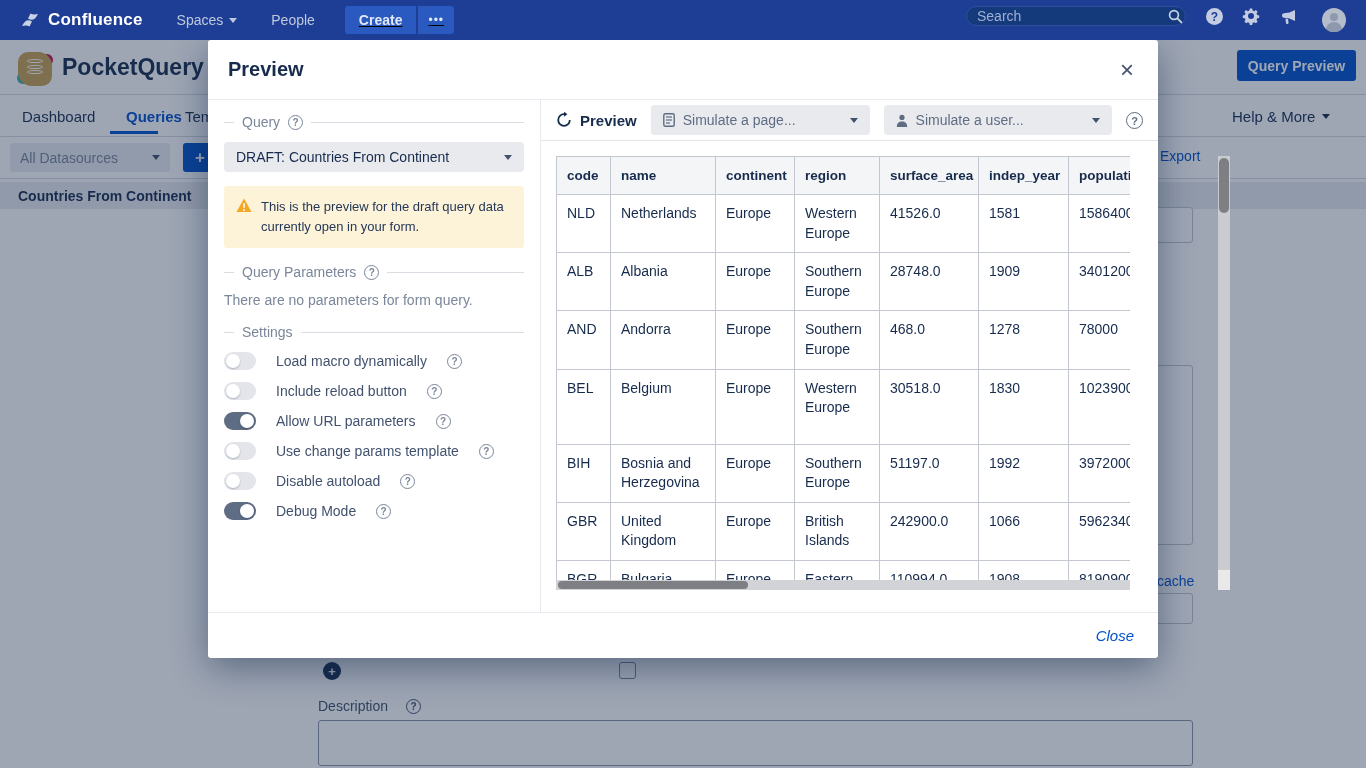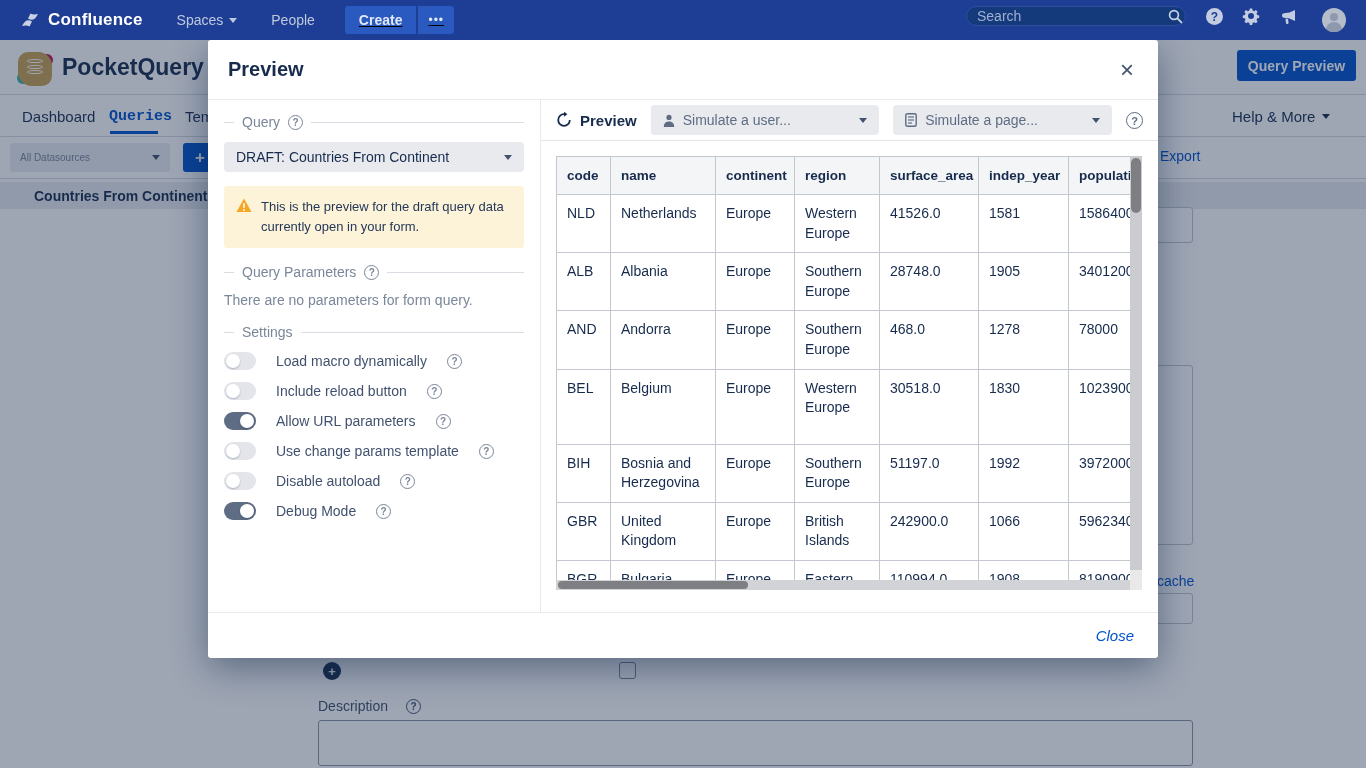--- a/index.html
+++ b/index.html
@@ -33,26 +33,26 @@
   .pq-db { position:absolute; left:9px; top:7px; width:16px; height:20px; }
   .pq-db div { height:4px; border:1.6px solid #fff; border-radius:50%; margin-bottom:1.5px; }
   .app-title { position:absolute; left:62px; top:14px; font-size:23px; font-weight:700; color:#172B4D; white-space:nowrap; }
   .btn-query-preview { position:absolute; left:1237px; top:10px; width:119px; height:31px; background:#0052CC; color:#fff; border:none; border-radius:3px; font-size:14px; font-weight:600; cursor:pointer; font-family:inherit; }
   .tabbar { position:absolute; left:0; top:55px; width:1366px; height:42px; border-bottom:1px solid #D6DAE0; }
   .tab { position:absolute; top:13px; font-size:15px; color:#172B4D; cursor:pointer; white-space:nowrap; }
   .tab.active { color:#0052CC; font-weight:600; }
   .tab-underline { position:absolute; left:110px; top:36px; width:48px; height:3px; background:#0052CC; }
   .help-more { position:absolute; left:1232px; top:13px; font-size:15px; color:#172B4D; display:flex; gap:7px; align-items:center; cursor:pointer; }
   .filter-row { position:absolute; left:0; top:97px; width:1366px; height:42px; border-bottom:1px solid #D6DAE0; }
-  .ds-select { position:absolute; left:10px; top:6px; width:160px; height:29px; background:#EBECF0; border-radius:3px; display:flex; align-items:center; padding:0 10px; color:#7A869A; font-size:10px; cursor:pointer; }
+  .ds-select { position:absolute; left:10px; top:6px; width:160px; height:29px; background:#EBECF0; border-radius:3px; display:flex; align-items:center; padding:0 10px; color:#7A869A; font-size:14px; cursor:pointer; }
   .ds-select .caret { margin-left:auto; color:#42526E; }
   .btn-plus-sq { position:absolute; left:183px; top:6px; width:34px; height:29px; background:#0052CC; border:none; border-radius:3px; color:#fff; font-size:17px; font-weight:700; cursor:pointer; }
   .export-link { position:absolute; left:1160px; top:11px; color:#0052CC; font-size:14px; cursor:pointer; }
   .query-list-row { position:absolute; left:0; top:142px; width:1366px; height:27px; background:#E8EAEE; display:flex; align-items:center; }
-  .query-list-row span { margin-left:34px; font-size:14px; font-weight:700; color:#172B4D; }
+  .query-list-row span { margin-left:18px; font-size:14px; font-weight:700; color:#172B4D; }
   .bg-input-1 { position:absolute; left:1100px; top:167px; width:93px; height:36px; border:1px solid #C1C7D0; border-radius:3px; background:#fff; }
   .bg-box-big { position:absolute; left:1100px; top:325px; width:93px; height:180px; border:1px solid #C1C7D0; border-radius:3px; background:#fff; }
   .bg-input-2 { position:absolute; left:1100px; top:553px; width:93px; height:31px; border:1px solid #C1C7D0; border-radius:3px; background:#fff; }
   .cache-link { position:absolute; left:1157px; top:533px; color:#0052CC; font-size:14px; cursor:pointer; }
   .plus-circle { position:absolute; left:323px; top:622px; width:18px; height:18px; border-radius:50%; background:#172B4D; color:#fff; font-size:13px; font-weight:700; display:flex; align-items:center; justify-content:center; cursor:pointer; }
   .bg-checkbox { position:absolute; left:619px; top:622px; width:17px; height:17px; border:1.5px solid #7A869A; border-radius:3px; background:#fff; cursor:pointer; }
   .desc-label { position:absolute; left:318px; top:658px; font-size:14px; color:#42526E; display:flex; gap:18px; align-items:center; }
   .desc-area { position:absolute; left:318px; top:680px; width:875px; height:46px; border:1.5px solid #8993A4; border-radius:3px; background:#fff; }
   .qmark { width:15px; height:15px; border:1.3px solid currentColor; border-radius:50%; font-size:10px; font-weight:700; display:inline-flex; align-items:center; justify-content:center; flex:none; }
 
@@ -90,21 +90,21 @@
   .right-panel { flex:1; display:flex; flex-direction:column; min-width:0; }
   .preview-toolbar { height:41px; flex:none; border-bottom:1px solid #E4E6EB; display:flex; align-items:center; padding:0 15px; gap:14px; }
   .refresh-btn { display:flex; align-items:center; gap:8px; font-size:15px; font-weight:700; color:#172B4D; cursor:pointer; background:none; border:none; font-family:inherit; }
   .sim-select { height:30px; background:#E9EAEE; border-radius:4px; display:flex; align-items:center; gap:8px; padding:0 12px; font-size:14px; color:#5E6C84; cursor:pointer; }
   .sim-select.page-sel { width:228px; }
   .sim-select.user-sel { width:238px; }
   .sim-select .caret { margin-left:auto; color:#42526E; }
   .toolbar-help { margin-left:auto; color:#5E6C84; cursor:pointer; }
   .toolbar-help .qmark { width:17px; height:17px; font-size:11px; }
 
-  .table-zone { position:relative; margin:15px 15px 0 15px; width:586px; height:434px; flex:none; }
+  .table-zone { position:relative; margin:15px 15px 0 15px; width:674px; height:434px; flex:none; }
   .table-clip { position:absolute; left:0; top:0; width:574px; height:424px; overflow:hidden; }
   table.result { border-collapse:collapse; table-layout:fixed; width:622px; }
   .result th { background:#F4F5F7; font-size:13.5px; font-weight:700; color:#172B4D; text-align:left; padding:11px 10px; border:1px solid #C2C7D0; }
   .result td { font-size:14px; color:#172B4D; padding:9px 10px; border:1px solid #C2C7D0; vertical-align:top; line-height:1.4; background:#fff; }
   .vscroll { position:absolute; right:0; top:0; width:12px; height:414px; background:#CACCD0; }
   .vscroll .thumb { position:absolute; left:1px; top:2px; width:10px; height:55px; background:#7D7F83; border-radius:5px; }
   .hscroll { position:absolute; left:0; bottom:0; width:574px; height:10px; background:#D2D3D6; }
   .hscroll .thumb { position:absolute; left:2px; top:1px; width:190px; height:8px; background:#7D7F83; border-radius:4px; }
   .scroll-corner { position:absolute; right:0; bottom:0; width:12px; height:20px; background:#E9E9EA; }
 
@@ -174,21 +174,21 @@
           <div></div>
           <div></div>
           <div></div>
         </div>
     </div>
     <div class="app-title">PocketQuery App</div>
     <button class="btn-query-preview">Query Preview</button>
   </div>
   <div class="tabbar">
     <span class="tab" style="left:22px;">Dashboard</span>
-    <span class="tab active" style="left:109px;font-family:Liberation Mono, monospace;">Queries</span>
+    <span class="tab active" style="left:126px;">Queries</span>
     <span class="tab" style="left:185px;">Templates</span>
     <div class="tab-underline"></div>
     <div class="help-more">
       <span>Help &amp; More</span>
         <span class="caret"></span>
     </div>
   </div>
   <div class="filter-row">
     <div class="ds-select">
       <span>All Datasources</span>
@@ -300,40 +300,40 @@
       <div class="preview-toolbar">
         <button class="refresh-btn">
           <span>
             <svg width="16" height="16" viewBox="0 0 16 16">
                 <path d="M13.8 8 A5.8 5.8 0 1 1 8 2.2" fill="none" stroke="#172B4D" stroke-width="1.8"></path>
                 <path d="M8 -0.4 L11.4 2.2 L8 4.8 Z" fill="#172B4D"></path>
               </svg>
           </span>
           <span>Preview</span>
         </button>
-        <div class="sim-select user-sel">
-          <span>
-            <svg width="12" height="13" viewBox="0 0 12 13">
-                <circle cx="6" cy="3.4" r="2.6" fill="#5E6C84"></circle>
-                <path d="M0.8 13 C0.8 9.4 3 7.6 6 7.6 C9 7.6 11.2 9.4 11.2 13 Z" fill="#5E6C84"></path>
-              </svg>
-          </span>
-          <span>Simulate a user...</span>
-          <span class="caret"></span>
-        </div>
         <div class="sim-select page-sel">
           <span>
             <svg width="12" height="14" viewBox="0 0 12 14">
                 <rect x="0.8" y="0.8" width="10.4" height="12.4" rx="1.5" fill="none" stroke="#5E6C84" stroke-width="1.4"></rect>
                 <line x1="3" y1="4" x2="9" y2="4" stroke="#5E6C84" stroke-width="1.2"></line>
                 <line x1="3" y1="7" x2="9" y2="7" stroke="#5E6C84" stroke-width="1.2"></line>
                 <line x1="3" y1="10" x2="7" y2="10" stroke="#5E6C84" stroke-width="1.2"></line>
               </svg>
           </span>
           <span>Simulate a page...</span>
+          <span class="caret"></span>
+        </div>
+        <div class="sim-select user-sel">
+          <span>
+            <svg width="12" height="13" viewBox="0 0 12 13">
+                <circle cx="6" cy="3.4" r="2.6" fill="#5E6C84"></circle>
+                <path d="M0.8 13 C0.8 9.4 3 7.6 6 7.6 C9 7.6 11.2 9.4 11.2 13 Z" fill="#5E6C84"></path>
+              </svg>
+          </span>
+          <span>Simulate a user...</span>
           <span class="caret"></span>
         </div>
         <span class="toolbar-help"><span class="qmark">?</span></span>
       </div>
 
       <div class="table-zone">
         <div class="table-clip">
           <table class="result">
             <colgroup>
               <col style="width:54px">
@@ -364,21 +364,21 @@
                   <td>41526.0</td>
                   <td>1581</td>
                   <td>15864000</td>
                 </tr>
                 <tr style="height: 55px;">
                   <td>ALB</td>
                   <td>Albania</td>
                   <td>Europe</td>
                   <td>Southern Europe</td>
                   <td>28748.0</td>
-                  <td>1905</td>
+                  <td>1909</td>
                   <td>3401200</td>
                 </tr>
                 <tr style="height: 55px;">
                   <td>AND</td>
                   <td>Andorra</td>
                   <td>Europe</td>
                   <td>Southern Europe</td>
                   <td>468.0</td>
                   <td>1278</td>
                   <td>78000</td>

